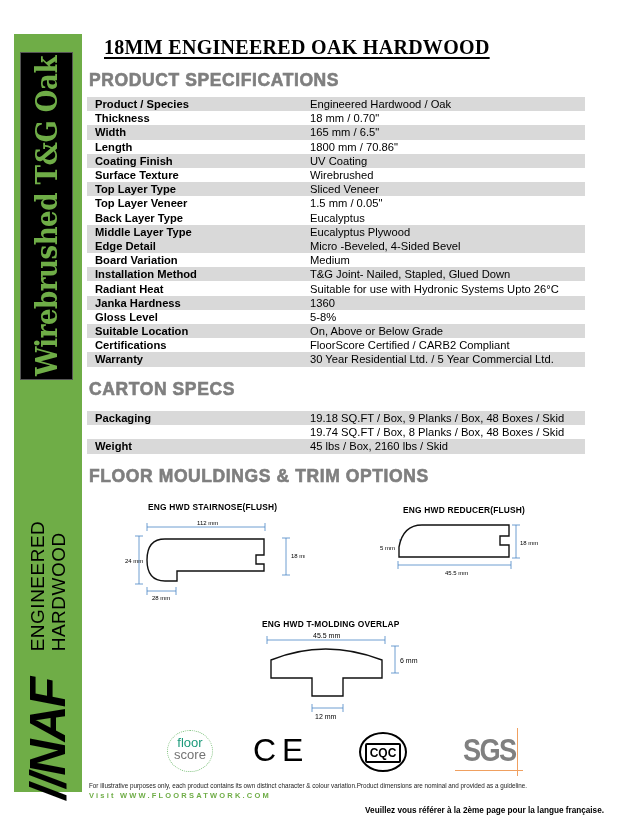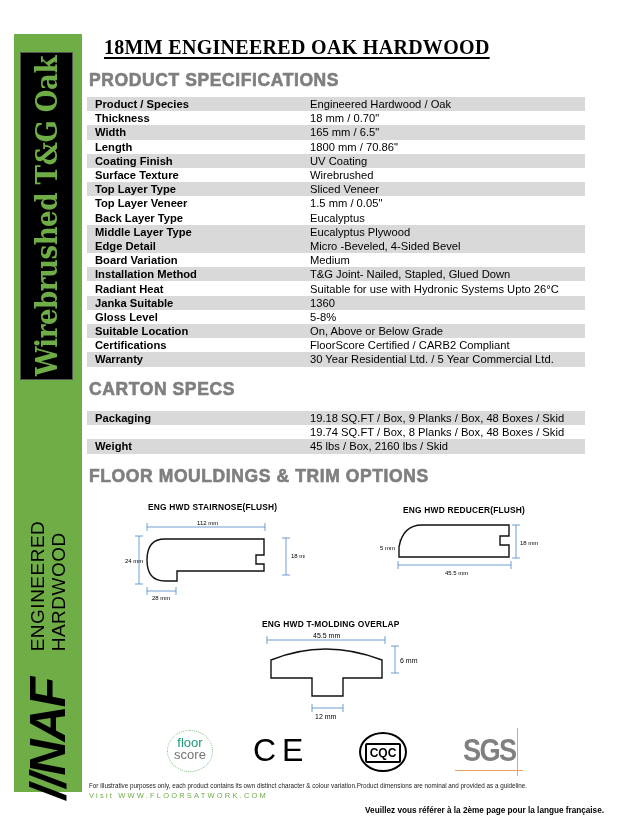--- a/index.html
+++ b/index.html
@@ -13,21 +13,21 @@
   .section-h { position:absolute; left:89px; font-weight:bold; font-size:17.5px; color:#7f7f7f; letter-spacing:0.6px; white-space:nowrap; -webkit-text-stroke:0.6px #7f7f7f; }
   .table { position:absolute; left:87px; width:498px; }
   .row { height:14.2px; display:flex; align-items:center; font-size:11.2px; }
   .row.shade { background:#d9d9d9; }
   .row .lbl { width:215px; padding-left:8px; font-weight:bold; white-space:nowrap; }
   .row .val { flex:1; white-space:nowrap; }
   .mould-title { position:absolute; font-weight:bold; font-size:8.4px; white-space:nowrap; letter-spacing:0.2px; }
   .diagram { position:absolute; }
   .logos { position:absolute; left:155px; top:728px; width:400px; height:48px; }
   .disclaimer { position:absolute; left:89px; top:782px; font-size:6.3px; color:#222; white-space:nowrap; }
-  .visit { position:absolute; left:89px; top:791px; font-size:7.5px; font-weight:normal; color:#6fad47; letter-spacing:2.2px; white-space:nowrap;text-align:center; }
+  .visit { position:absolute; left:89px; top:791px; font-size:7.5px; font-weight:bold; color:#6fad47; letter-spacing:2.2px; white-space:nowrap;text-align:center; }
   .french { position:absolute; right:25px; top:806px; font-size:8.2px; font-weight:bold; white-space:nowrap; }
 </style>
 </head>
 <body>
 
 <div class="sidebar">
   <div class="black-box">
     <div class="vert-serif">Wirebrushed T&amp;G Oak</div>
   </div>
   <div class="vert-eng">
@@ -91,21 +91,21 @@
     </div>
     <div class="row shade">
       <span class="lbl">Installation Method</span>
       <span class="val">T&amp;G Joint- Nailed, Stapled, Glued Down</span>
     </div>
     <div class="row">
       <span class="lbl">Radiant Heat</span>
       <span class="val">Suitable for use with Hydronic Systems Upto 26°C</span>
     </div>
     <div class="row shade">
-      <span class="lbl">Janka Suitable</span>
+      <span class="lbl">Janka Hardness</span>
       <span class="val">1360</span>
     </div>
     <div class="row">
       <span class="lbl">Gloss Level</span>
       <span class="val">5-8%</span>
     </div>
     <div class="row shade">
       <span class="lbl">Suitable Location</span>
       <span class="val">On, Above or Below Grade</span>
     </div>

